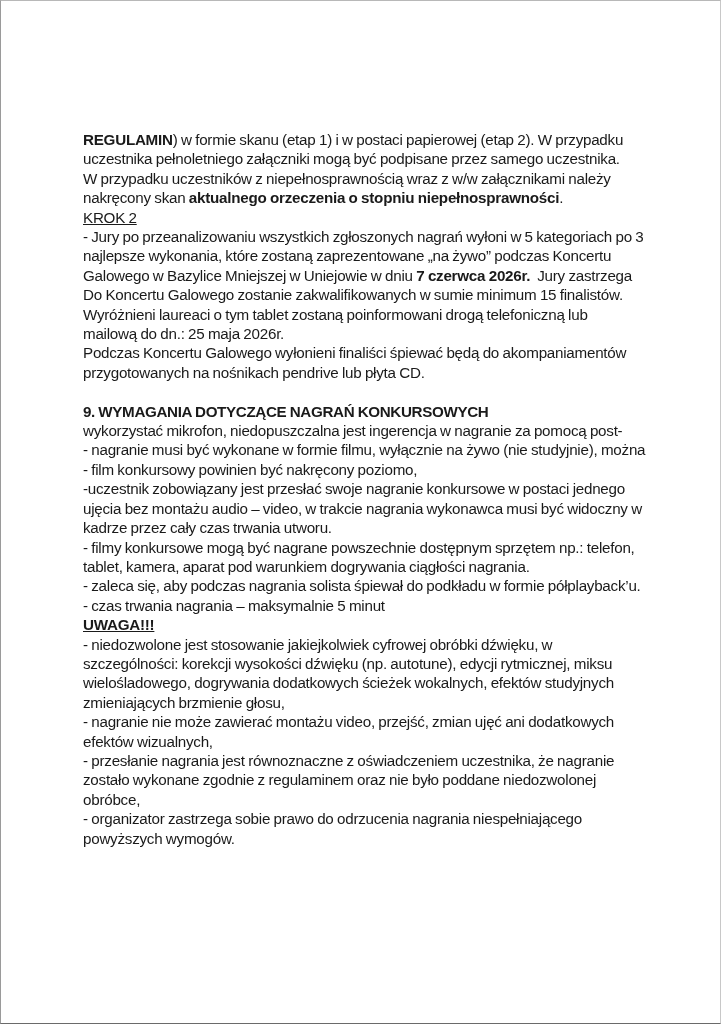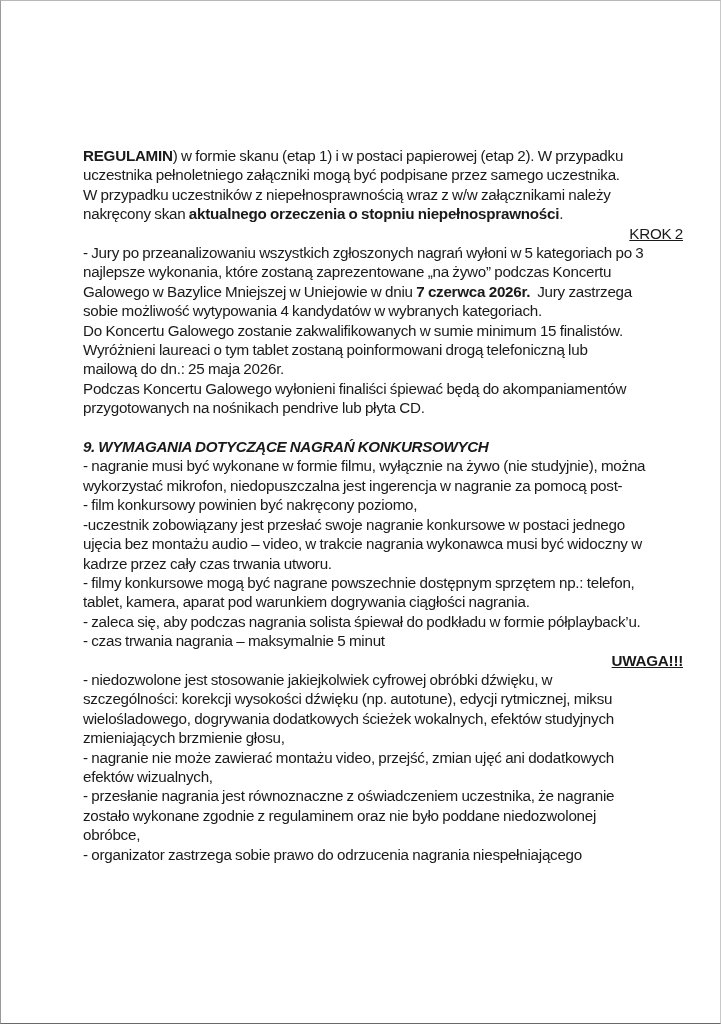--- a/index.html
+++ b/index.html
@@ -19,60 +19,58 @@
     background: #ffffff;
   }
   .content {
     position: absolute;
     left: 82px; top: 129px;
     width: 600px;
     font-size: 15.2px;
     line-height: 19.4px;
     letter-spacing: -0.25px;
     word-spacing: -0.5px;
-    margin-top: 16px;
   }
   .line { white-space: nowrap; display: block; }
   .b { font-weight: bold; }
-  .u { text-decoration: underline; text-align: right; }
+  .u { text-decoration: underline; }
   .gap { height: 19.4px; }
-  .heading { font-weight: bold; letter-spacing: -0.35px; font-style: italic; }
+  .heading { font-weight: bold; letter-spacing: -0.35px; }
 </style>
 </head>
 <body>
 
 <div class="page">
   <div class="content">
 
     <div>
       <span class="line"><span class="b">REGULAMIN</span><span>) w formie skanu (etap 1)  i w postaci papierowej (etap 2). W przypadku</span></span>
       <span class="line">uczestnika pełnoletniego załączniki mogą być podpisane przez samego uczestnika.</span>
       <span class="line">W przypadku uczestników z niepełnosprawnością wraz z w/w załącznikami należy</span>
       <span class="line"><span>nakręcony skan </span><span class="b">aktualnego orzeczenia o stopniu niepełnosprawności</span><span>.</span></span>
     </div>
 
     <div>
       <span class="line u">KROK 2</span>
       <span class="line">- Jury po przeanalizowaniu wszystkich zgłoszonych nagrań wyłoni w 5 kategoriach po 3</span>
       <span class="line">najlepsze wykonania, które zostaną zaprezentowane „na żywo” podczas Koncertu</span>
       <span class="line"><span>Galowego w Bazylice Mniejszej w Uniejowie w dniu </span><span class="b">7 czerwca 2026r.</span><span style="white-space:pre">  Jury zastrzega</span></span>
-      <span class="line">sobie możliwość wytypowania 4 kandydatów w wybranych kategoriach.</span>
       <span class="line">Do Koncertu Galowego zostanie zakwalifikowanych w sumie minimum 15 finalistów.</span>
       <span class="line">Wyróżnieni laureaci o tym tablet zostaną poinformowani drogą telefoniczną lub</span>
       <span class="line">mailową do dn.: 25 maja 2026r.</span>
       <span class="line">Podczas Koncertu Galowego wyłonieni finaliści śpiewać będą do akompaniamentów</span>
       <span class="line">przygotowanych na nośnikach pendrive lub płyta CD.</span>
     </div>
 
     <div class="gap"></div>
 
     <div>
       <span class="line heading">9. WYMAGANIA DOTYCZĄCE NAGRAŃ KONKURSOWYCH</span>
+      <span class="line">wykorzystać mikrofon, niedopuszczalna jest ingerencja w nagranie za pomocą post-</span>
       <span class="line">- nagranie musi być wykonane w formie filmu, wyłącznie na żywo (nie studyjnie), można</span>
-      <span class="line">wykorzystać mikrofon, niedopuszczalna jest ingerencja w nagranie za pomocą post-</span>
       <span class="line">- film konkursowy powinien być nakręcony poziomo,</span>
       <span class="line">-uczestnik zobowiązany jest przesłać swoje nagranie konkursowe w postaci jednego</span>
       <span class="line">ujęcia bez montażu audio – video, w trakcie nagrania wykonawca musi być widoczny w</span>
       <span class="line">kadrze przez cały czas trwania utworu.</span>
       <span class="line">- filmy konkursowe mogą być nagrane powszechnie dostępnym sprzętem np.: telefon,</span>
       <span class="line">tablet, kamera, aparat pod warunkiem dogrywania ciągłości nagrania.</span>
       <span class="line">- zaleca się, aby podczas nagrania solista śpiewał do podkładu w formie półplayback’u.</span>
       <span class="line">- czas trwania nagrania – maksymalnie 5 minut</span>
     </div>
 
@@ -81,16 +79,17 @@
       <span class="line">- niedozwolone jest stosowanie jakiejkolwiek cyfrowej obróbki dźwięku, w</span>
       <span class="line">szczególności: korekcji wysokości dźwięku (np. autotune), edycji rytmicznej, miksu</span>
       <span class="line">wielośladowego, dogrywania dodatkowych ścieżek wokalnych, efektów studyjnych</span>
       <span class="line">zmieniających brzmienie głosu,</span>
       <span class="line">- nagranie nie może zawierać montażu video, przejść, zmian ujęć ani dodatkowych</span>
       <span class="line">efektów wizualnych,</span>
       <span class="line">- przesłanie nagrania jest równoznaczne z oświadczeniem uczestnika, że nagranie</span>
       <span class="line">zostało wykonane zgodnie z regulaminem oraz nie było poddane niedozwolonej</span>
       <span class="line">obróbce,</span>
       <span class="line">- organizator zastrzega sobie prawo do odrzucenia nagrania niespełniającego</span>
+      <span class="line">powyższych wymogów.</span>
     </div>
 
   </div>
 </div>
 
 </body></html>

